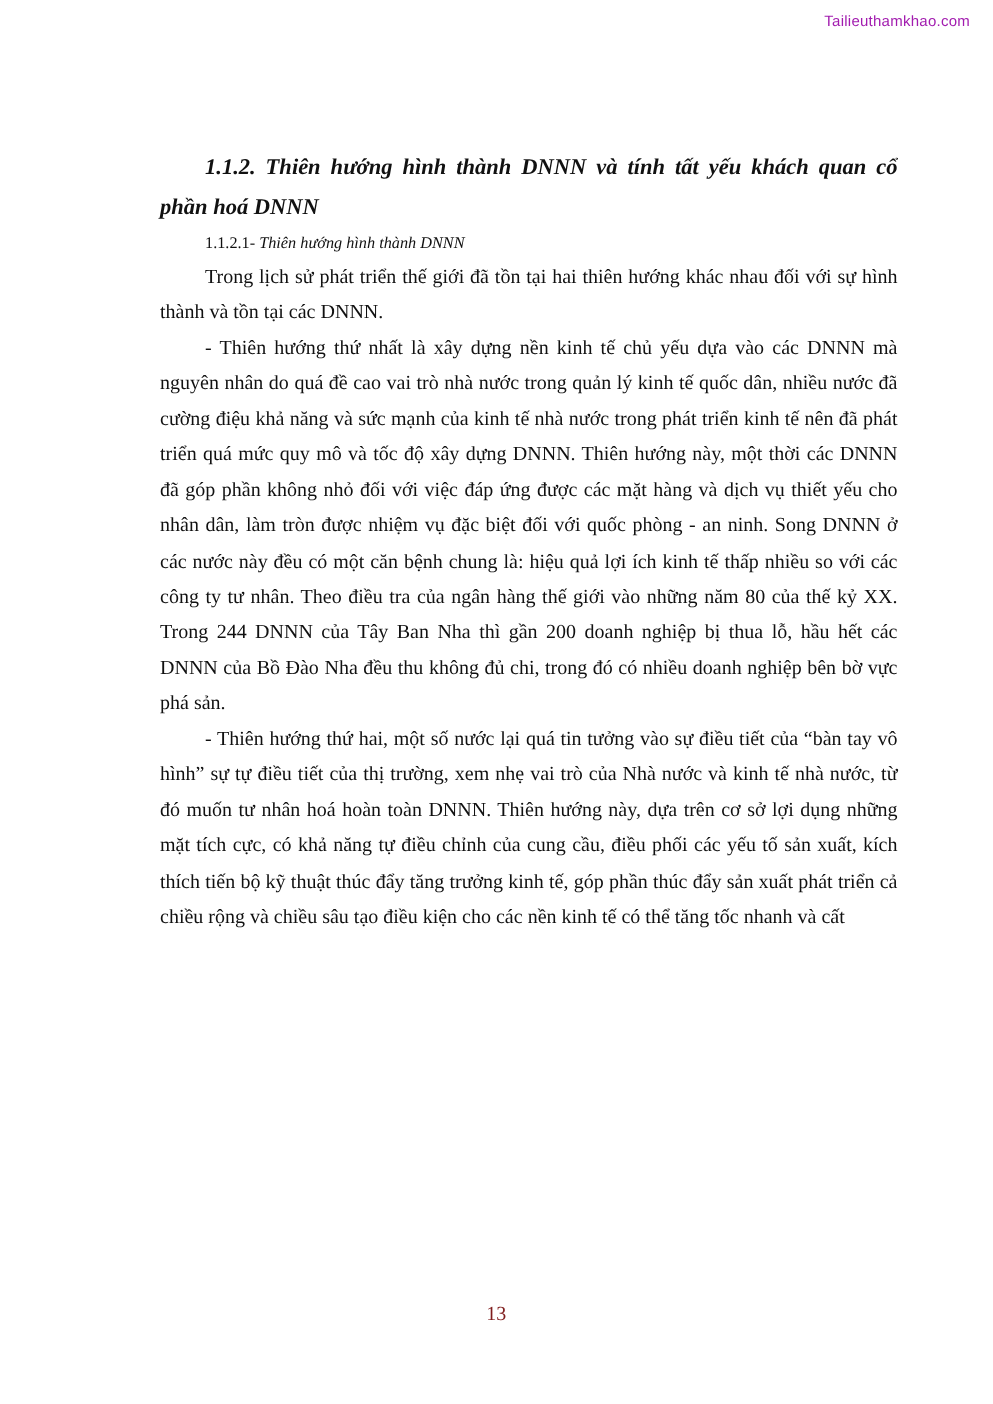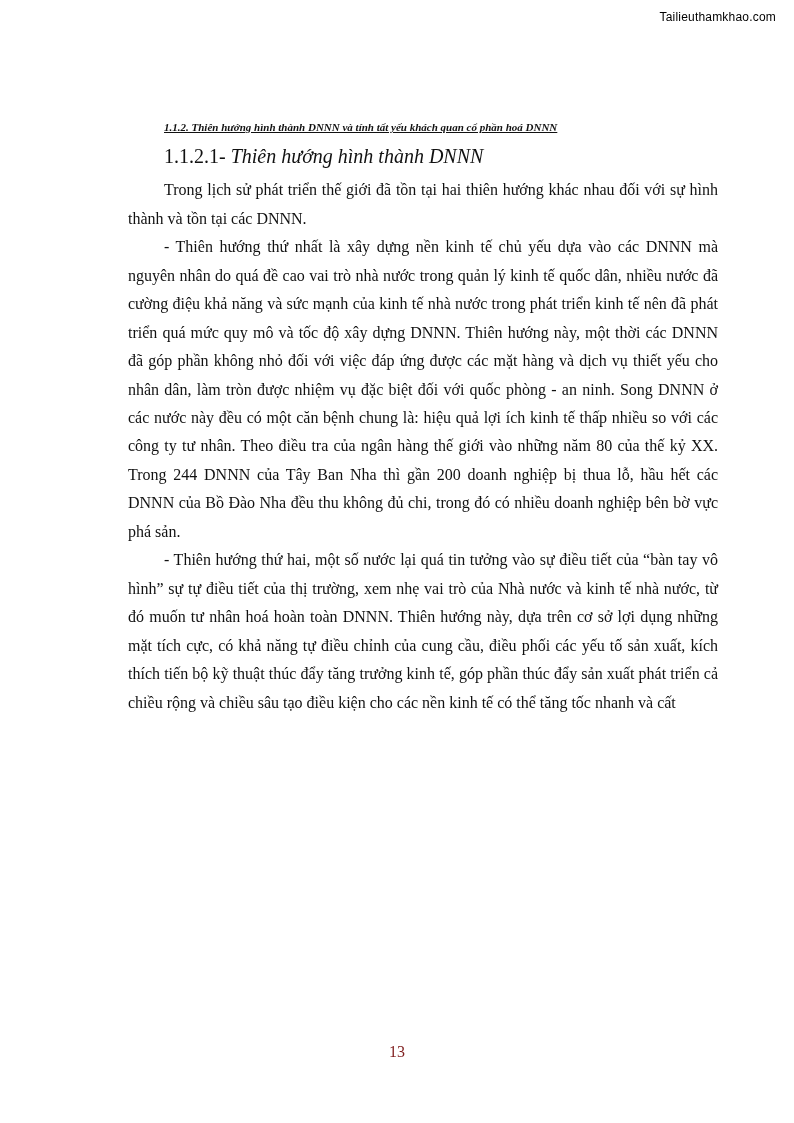--- a/index.html
+++ b/index.html
@@ -16,42 +16,41 @@
     color: #111111;
     overflow: hidden;
     box-sizing: border-box;
   }
   .watermark {
     position: absolute;
     top: 10px;
     right: 18px;
     font-family: "Liberation Sans", sans-serif;
     font-size: 12px;
-    color: #000000;
+    color: #a21caf;
     letter-spacing: 0.2px;
     user-select: none;
   }
   .content {
     position: absolute;
     left: 128px;
     top: 118px;
     width: 590px;
   }
   .heading {
     font-weight: bold;
     font-style: italic;
-    font-size: 11px;
+    font-size: 18px;
     line-height: 1.75;
     text-align: justify;
     text-indent: 36px;
     margin: 0 0 2px 0;
-    text-decoration: underline;
   }
   .subheading {
-    font-size: 20px;
+    font-size: 13px;
     line-height: 1.75;
     text-indent: 36px;
     margin: 0 0 2px 0;
   }
   .subheading .num {
     font-style: normal;
   }
   .subheading .ttl {
     font-style: italic;
   }

